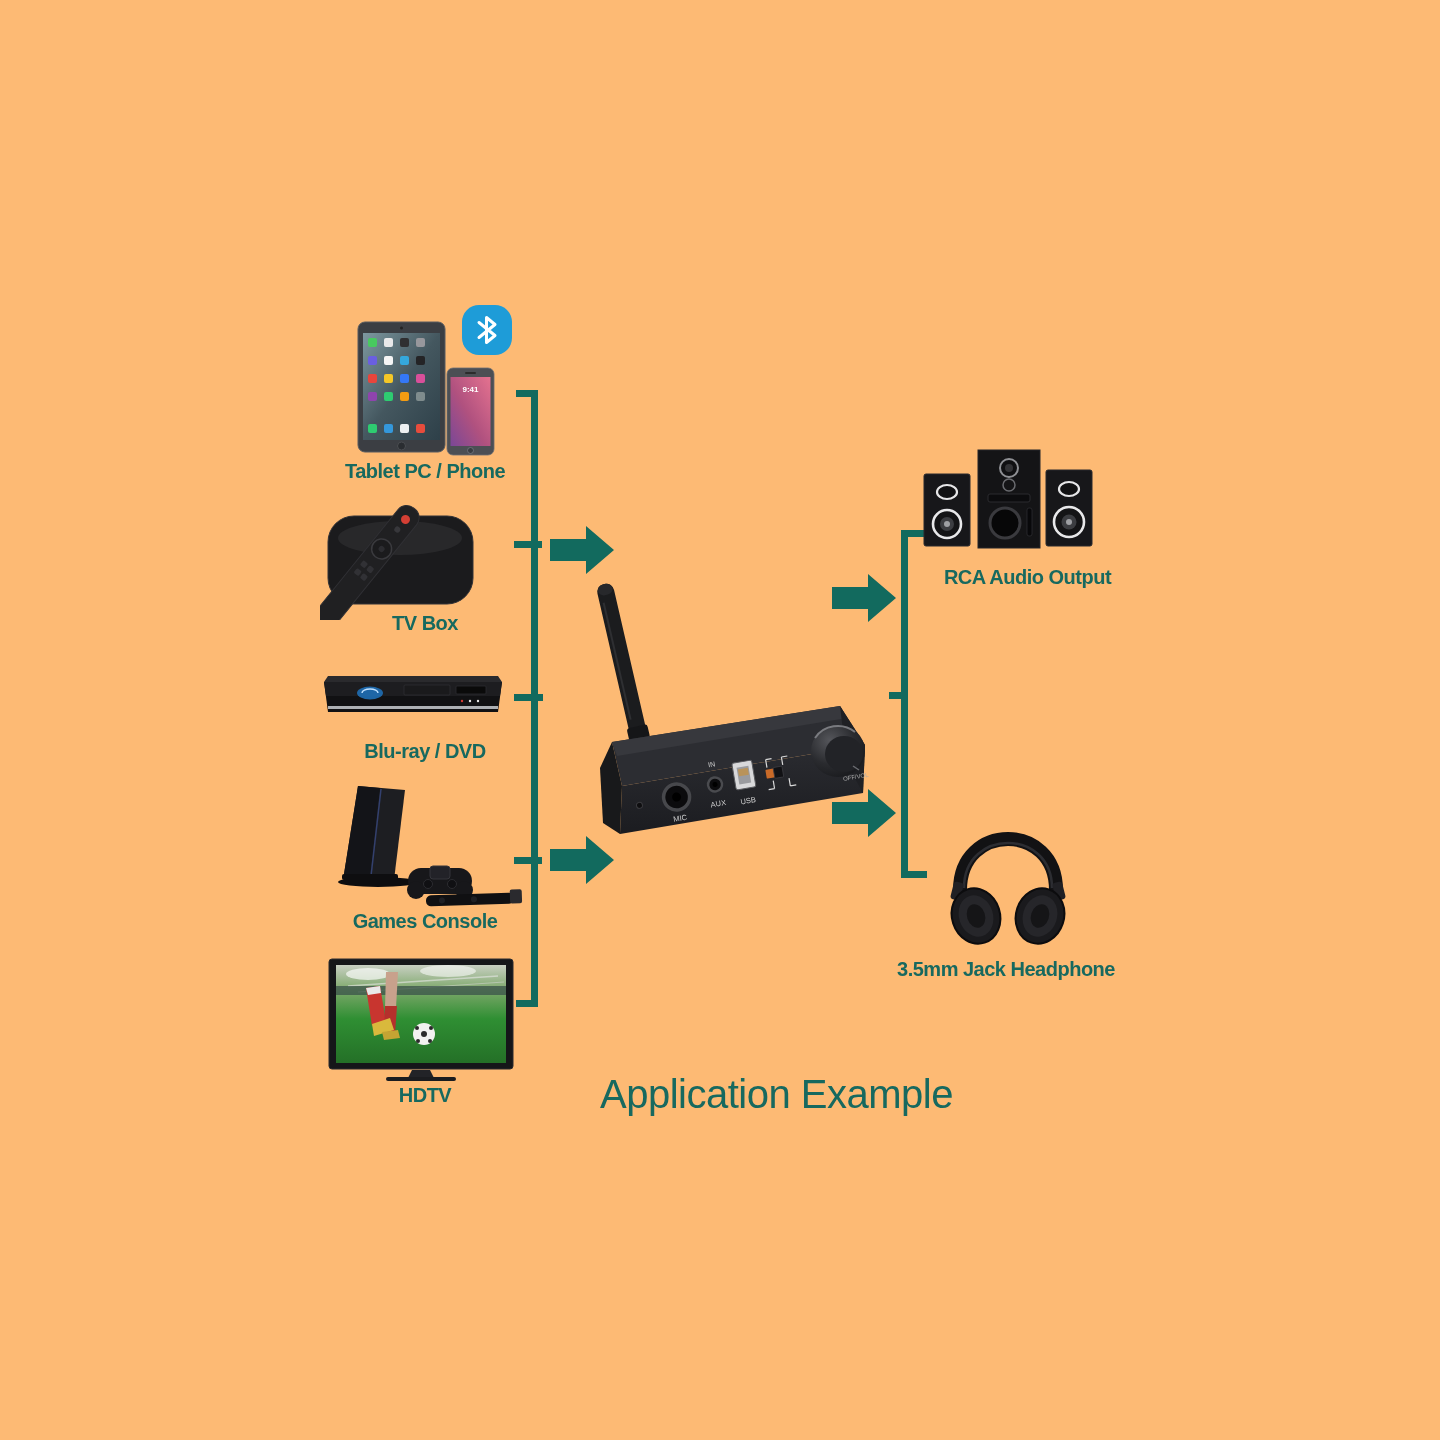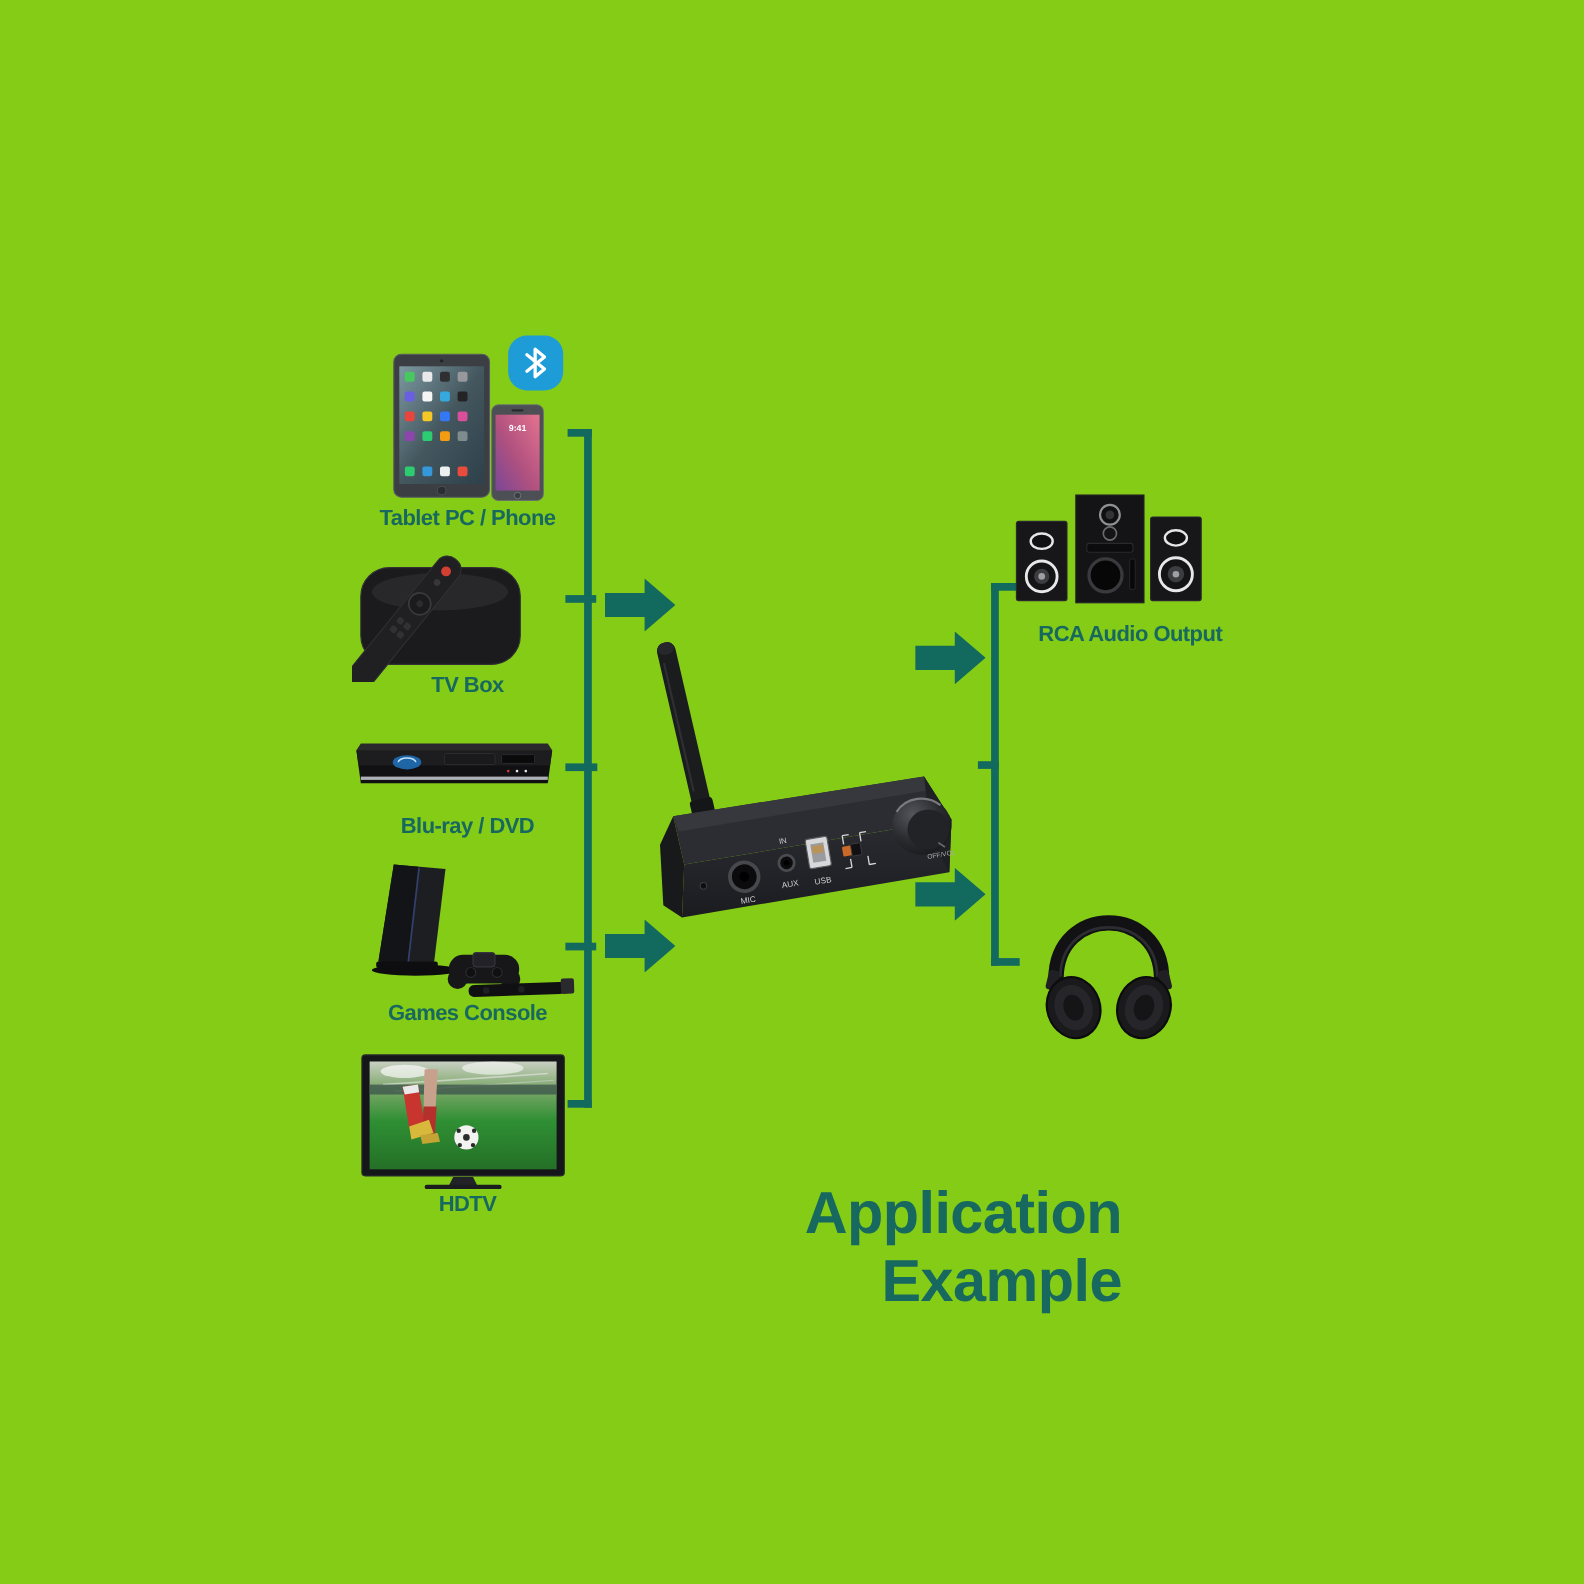--- a/index.html
+++ b/index.html
@@ -1,26 +1,26 @@
 <!DOCTYPE html>
 <html style="--teal: #126A5E; --teal-text: #17695F; --bt-blue: #1E9CD8;"><head>
 <meta charset="utf-8">
 <style>
   html,body{margin:0;padding:0;background:#fff;}
-  #canvas{position:relative;width:1440px;height:1440px;background:#84cc16;overflow:hidden;
+  #canvas{position:relative;width:1440px;height:1440px;background:#fdba74;overflow:hidden;
           font-family:"Liberation Sans",sans-serif;}
   .line{position:absolute;background:var(--teal,#126A5E);}
   .arrow{position:absolute;}
   .arrow svg{display:block;}
   .teal-fill{fill:var(--teal,#126A5E);}
   .dev{position:absolute;}
   .lbl{position:absolute;color:var(--teal-text,#17695F);font-weight:bold;
        font-size:20px;letter-spacing:-0.5px;text-align:center;line-height:1.1;}
-  .title{position:absolute;color:var(--teal-text,#17695F);font-weight:bold;
-         font-size:54px;letter-spacing:-0.5px;text-align:right;}
+  .title{position:absolute;color:var(--teal-text,#17695F);font-weight:normal;
+         font-size:40px;letter-spacing:-0.5px;text-align:left;}
   svg text{font-family:"Liberation Sans",sans-serif;}
 </style>
 </head>
 <body>
 
 <div id="canvas">
 
   <div class="dev" style="left:350px;top:300px;">
     <svg width="170" height="162" viewBox="0 0 170 162">
       <defs>
@@ -313,16 +313,17 @@
         <ellipse cx="38" cy="128" rx="17" ry="21" fill="#26262a"></ellipse>
         <ellipse cx="38" cy="128" rx="9" ry="12" fill="#151517"></ellipse>
       </g>
       <g transform="rotate(18 102 128)">
         <ellipse cx="102" cy="128" rx="24" ry="28" fill="#1a1a1d" stroke="#0c0c0e" stroke-width="2"></ellipse>
         <ellipse cx="102" cy="128" rx="17" ry="21" fill="#26262a"></ellipse>
         <ellipse cx="102" cy="128" rx="9" ry="12" fill="#151517"></ellipse>
       </g>
     </svg>
   </div>
+  <div class="lbl" style="left:870px;top:958px;width:272px;">3.5mm Jack Headphone</div>
 
   <div class="title" style="left:600px;top:1072px;width:420px;">Application Example</div>
 
 </div>
 
 </body></html>

